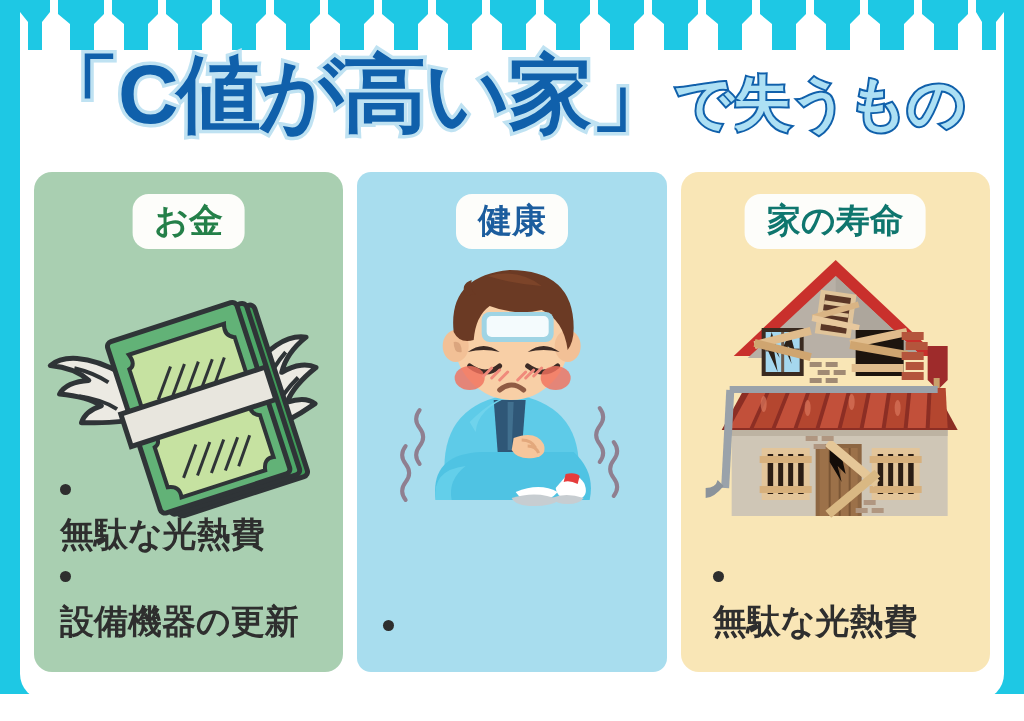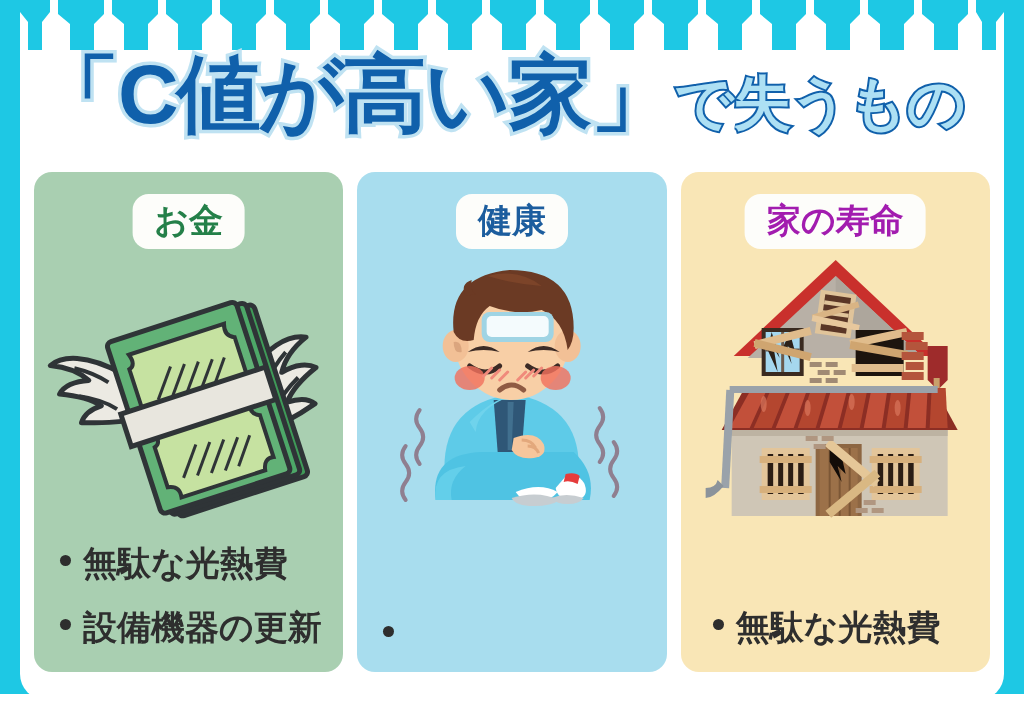--- a/index.html
+++ b/index.html
@@ -77,39 +77,39 @@
     display:flex;
     gap:14px;
   }
   .card {
     position:relative;
     flex:1 1 0;
     border-radius:18px;
     overflow:hidden;
   }
   .card.money  { background:#a9cfb1; }
-  .card.health { background:#a8ddee; }
+  .card.health { background:#a8ddee;border-radius:14px; }
   .card.house  { background:#f9e6b6; }
 
   
   .badge {
     position:absolute;
     left:50%; top:22px;
     transform:translateX(-50%);
     background:#fdfdfa;
     border-radius:16px;
     padding:8px 22px 10px 22px;
     font-size:34px;
     font-weight:bold;
     white-space:nowrap;
     line-height:1.1;
   }
   .card.money  .badge { color:#248049; }
   .card.health .badge { color:#1c5d9e; }
-  .card.house  .badge { color:#a21caf; }
+  .card.house  .badge { color:#0f766e; }
 
   
   .illo {
     position:absolute;
     left:0; top:78px;
     width:100%; height:282px;
   }
   .illo svg { display:block; width:100%; height:100%; }
 
   
@@ -123,22 +123,23 @@
   .bullet {
     display:flex;
     align-items:baseline;
     gap:12px;
     font-size:34px;
     font-weight:bold;
     color:#2e2e2e;
     line-height:1.1;
     margin-bottom:26px;
     white-space:nowrap;
-  }
-  .bullet:last-child { margin-bottom:0; }
+    flex-direction:column;
+  }
+  .bullet:last-child { margin-bottom:6px; }
   .dot {
     flex:0 0 auto;
     width:11px; height:11px;
     border-radius:50%;
     background:#2e2e2e;
     position:relative;
     top:-9px;
   }
 </style>
 </head>

